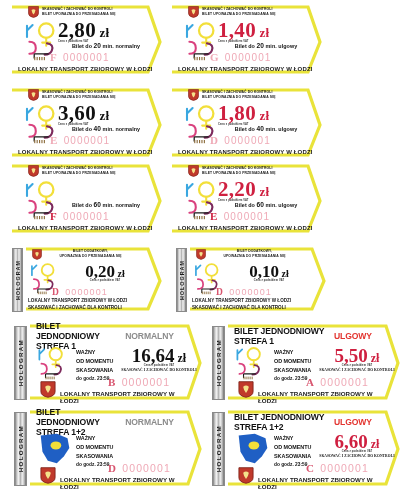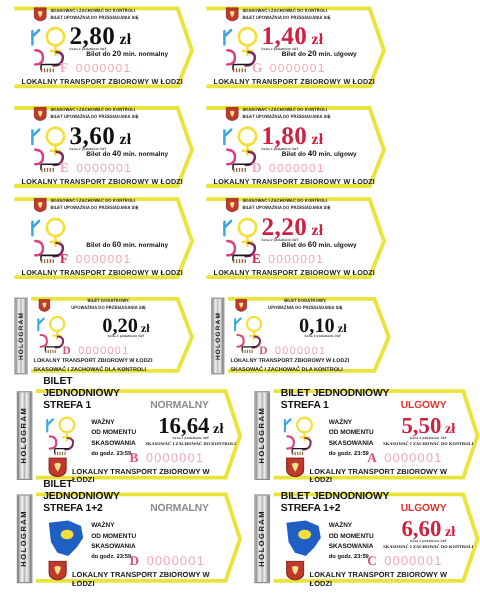--- a/index.html
+++ b/index.html
@@ -98,21 +98,21 @@
     font-size: 4.6px; font-weight: bold; color: #1a1a1a; line-height: 1.5;
     white-space: pre-line;
   }
 
   
   .tC { width: 200px; height: 86px; }
   .tC .holo { left: 10px; top: 6px; width: 13px; height: 74px; }
   .tC .holo span { font-size: 6.2px; letter-spacing: 1.3px; }
   .tC .title {
     position: absolute; left: 32px; top: 10px; right: 30px; height: 12px;
-    display: flex; align-items: flex-end;
+    display: flex; align-items: center;
     font-size: 8.6px; font-weight: bold; color: #111; letter-spacing: -.1px;
   }
   .tC .title .kind { margin-left: 5px; }
   .tC .logo { position: absolute; left: 30px; top: 26px; width: 38px; height: 34px; }
   .tC .mapicon { position: absolute; left: 31px; top: 26px; width: 40px; height: 34px; }
   .tC .valid {
     position: absolute; left: 72px; top: 28px; width: 48px;
     font-size: 5.4px; font-weight: bold; color: #111; line-height: 1.62;
     white-space: pre-line;
   }

